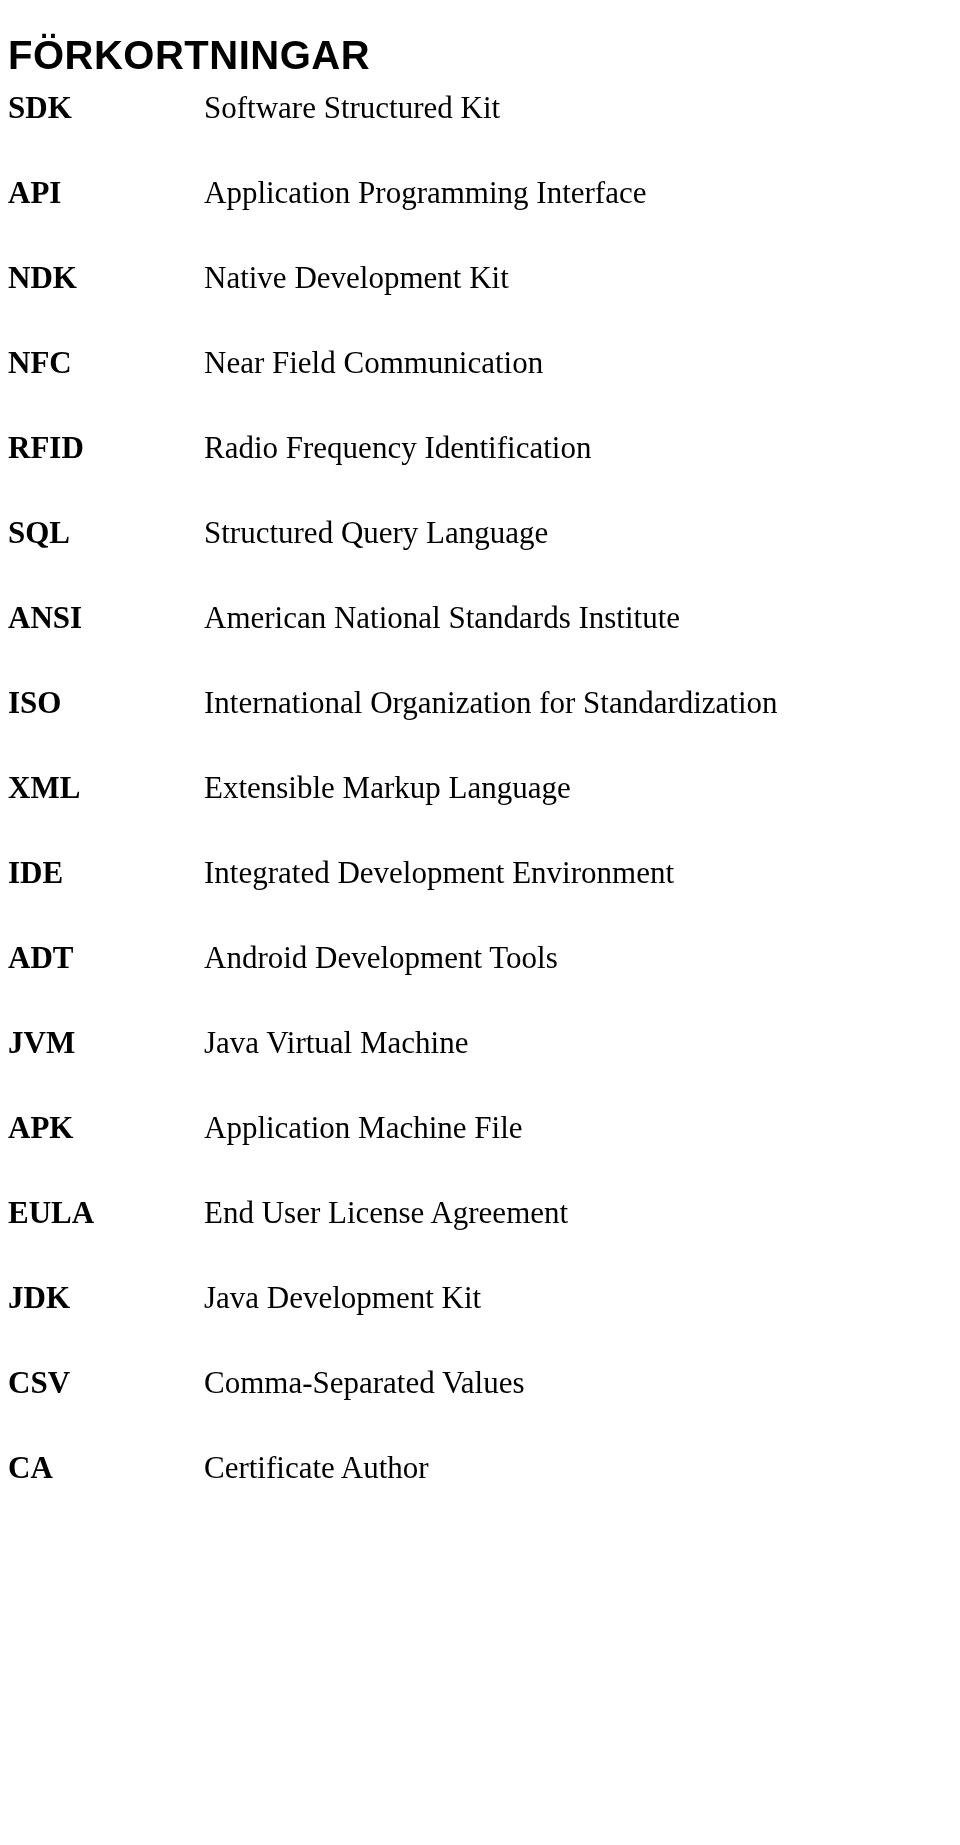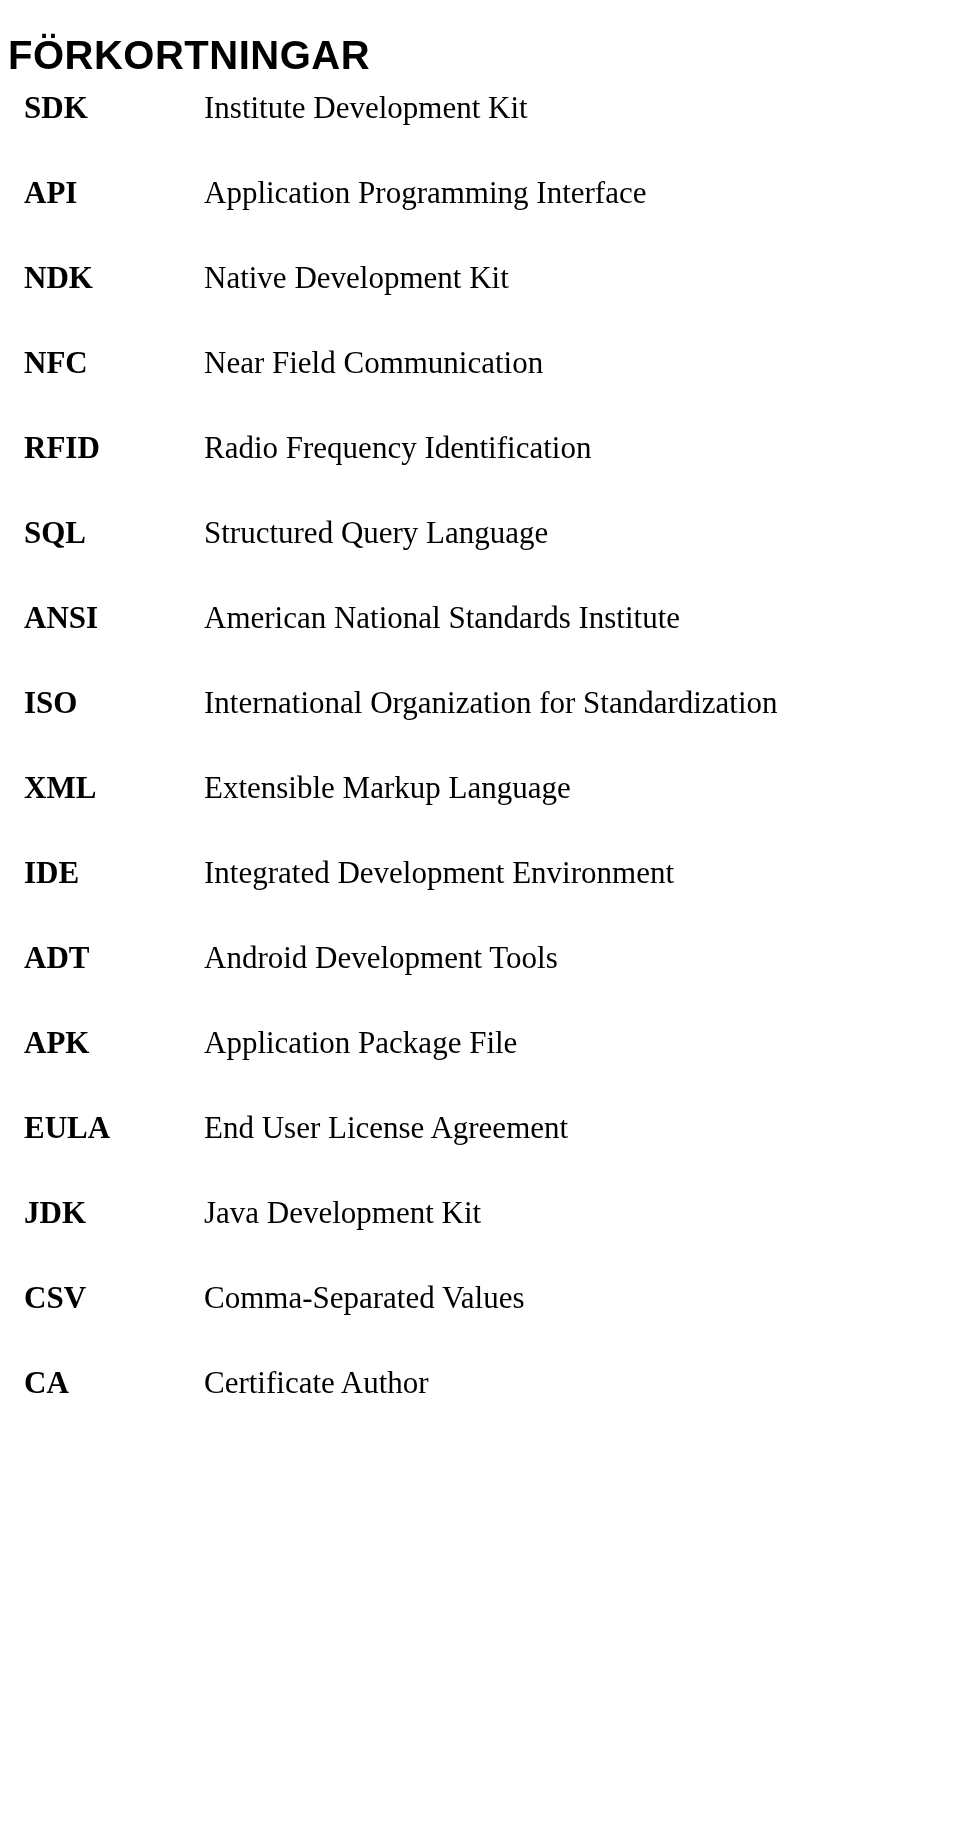--- a/index.html
+++ b/index.html
@@ -39,21 +39,21 @@
     width: 960px;
   }
   .abbr-row {
     display: flex;
     align-items: baseline;
     height: 85px;
   }
   .abbr-term {
     flex: 0 0 auto;
     width: 204px;
-    padding-left: 24px;
+    padding-left: 8px;
     box-sizing: border-box;
     font-family: "Liberation Serif", serif;
     font-weight: bold;
     font-size: 31px;
     line-height: 1;
     white-space: nowrap;
   }
   .abbr-def {
     flex: 1 1 auto;
     font-family: "Liberation Serif", serif;
@@ -66,21 +66,21 @@
 </head>
 <body>
 
 <div class="page">
   <h1 class="doc-title">FÖRKORTNINGAR</h1>
 
   <div class="abbr-list">
 
     <div class="abbr-row">
       <div class="abbr-term">SDK</div>
-      <div class="abbr-def">Institute Development Kit</div>
+      <div class="abbr-def">Software Structured Kit</div>
     </div>
 
     <div class="abbr-row">
       <div class="abbr-term">API</div>
       <div class="abbr-def">Application Programming Interface</div>
     </div>
 
     <div class="abbr-row">
       <div class="abbr-term">NDK</div>
       <div class="abbr-def">Native Development Kit</div>
@@ -119,24 +119,28 @@
     <div class="abbr-row">
       <div class="abbr-term">IDE</div>
       <div class="abbr-def">Integrated Development Environment</div>
     </div>
 
     <div class="abbr-row">
       <div class="abbr-term">ADT</div>
       <div class="abbr-def">Android Development Tools</div>
     </div>
 
+    <div class="abbr-row">
+      <div class="abbr-term">JVM</div>
+      <div class="abbr-def">Java Virtual Machine</div>
+    </div>
 
     <div class="abbr-row">
       <div class="abbr-term">APK</div>
-      <div class="abbr-def">Application Package File</div>
+      <div class="abbr-def">Application Machine File</div>
     </div>
 
 
     <div class="abbr-row">
       <div class="abbr-term">EULA</div>
       <div class="abbr-def">End User License Agreement</div>
     </div>
 
     <div class="abbr-row">
       <div class="abbr-term">JDK</div>

